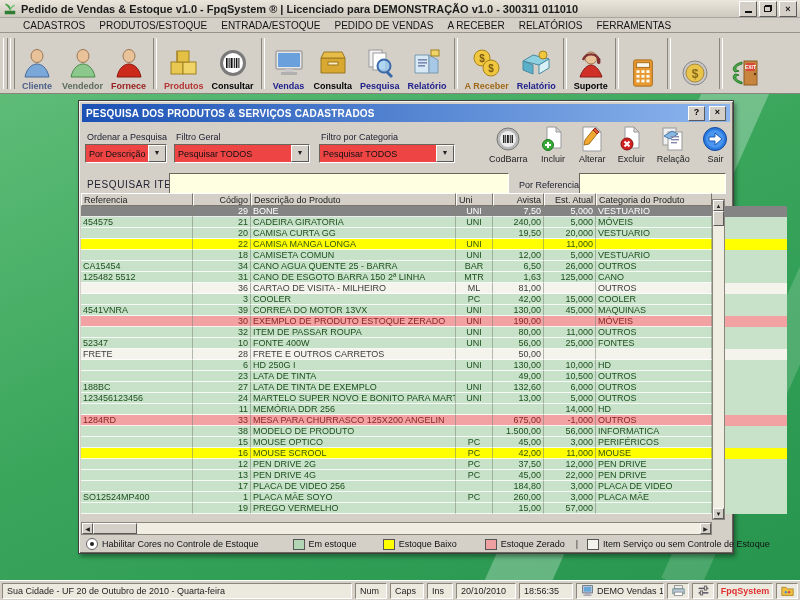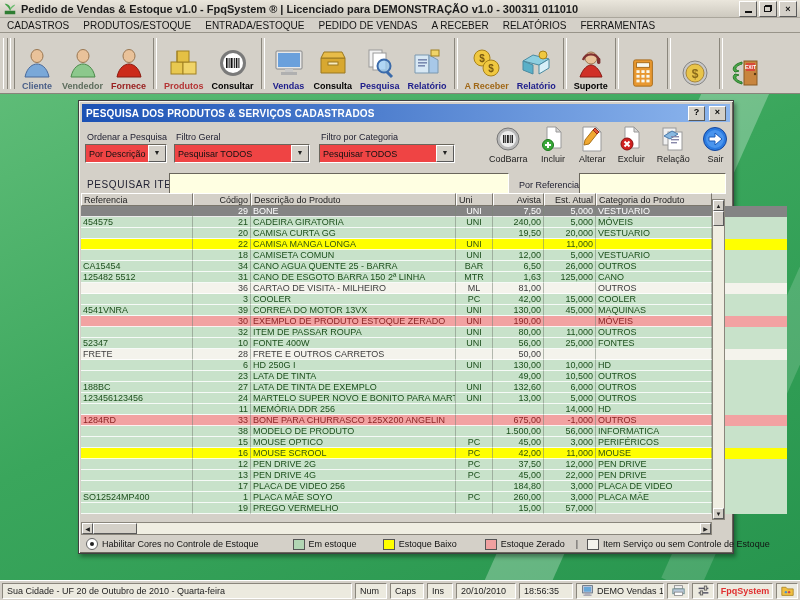--- a/index.html
+++ b/index.html
@@ -10,21 +10,21 @@
             display:flex;align-items:center;padding:0 3px;border-bottom:1px solid #aaa69c;box-sizing:border-box;}
   .title-text{font-size:11px;font-weight:bold;color:#1b1b1b;margin-left:4px;white-space:nowrap;overflow:hidden;}
   .winbtns{margin-left:auto;display:flex;gap:2px;}
   .wbtn{width:16px;height:14px;background:#d4d0c8;border:1px solid;border-color:#fff #5a5a5a #5a5a5a #fff;
         font-size:9px;font-weight:bold;color:#111;text-align:center;line-height:12px;display:flex;align-items:center;justify-content:center;}
   .min-glyph{width:7px;height:2px;background:#111;margin-top:7px;}
   .restore-glyph{position:relative;width:8px;height:7px;}
   .restore-glyph::before{content:"";position:absolute;right:0;top:0;width:5px;height:4px;border:1px solid #111;}
   .restore-glyph::after{content:"";position:absolute;left:0;bottom:0;width:5px;height:4px;border:1px solid #111;background:#d4d0c8;}
   .menubar{position:absolute;left:0;top:18px;right:0;height:15px;background:#d4d0c8;display:flex;align-items:center;
-           padding-left:0;border-bottom:1px solid #98948a;box-sizing:border-box;}
+           padding-left:16px;border-bottom:1px solid #98948a;box-sizing:border-box;}
   .menu-item{font-size:10px;color:#141414;padding:0 7px;white-space:nowrap;}
   
   .toolbar{position:absolute;left:0;top:33px;right:0;height:61px;background:#d4d0c8;border-bottom:1px solid #88847a;
            display:flex;align-items:stretch;padding:2px 0 1px 2px;box-sizing:border-box;}
   .tb-handle{width:3px;border-left:1px solid #fff;border-right:1px solid #8a867c;margin:3px 1px;}
   .tsep{width:2px;border-left:1px solid #8a867c;border-right:1px solid #fff;margin:3px 3px;}
   .tbtn{display:flex;flex-direction:column;align-items:center;justify-content:flex-end;padding:1px 4px;gap:0px;}
   .tbtn .ico{width:34px;height:36px;display:flex;align-items:center;justify-content:center;}
   .tlabel{font-size:9px;font-weight:bold;white-space:nowrap;}
   .lbl-blue{color:#4a5f88}.lbl-red{color:#992020}.lbl-gray{color:#5d6d5d}.lbl-prodred{color:#b43434}
@@ -656,21 +656,21 @@
             <span class="td c2">MEMÓRIA DDR 256</span>
             <span class="td c3"></span>
             <span class="td c4"></span>
             <span class="td c5">14,000</span>
             <span class="td c6">HD</span>
           </div>
 
           <div class="trow" data-state="pink">
             <span class="td c0">1284RD</span>
             <span class="td c1">33</span>
-            <span class="td c2">BONE PARA CHURRASCO 125X200 ANGELIN</span>
+            <span class="td c2">MESA PARA CHURRASCO 125X200 ANGELIN</span>
             <span class="td c3"></span>
             <span class="td c4">675,00</span>
             <span class="td c5">-1,000</span>
             <span class="td c6">OUTROS</span>
           </div>
 
           <div class="trow" data-state="green">
             <span class="td c0"></span>
             <span class="td c1">38</span>
             <span class="td c2">MODELO DE PRODUTO</span>

